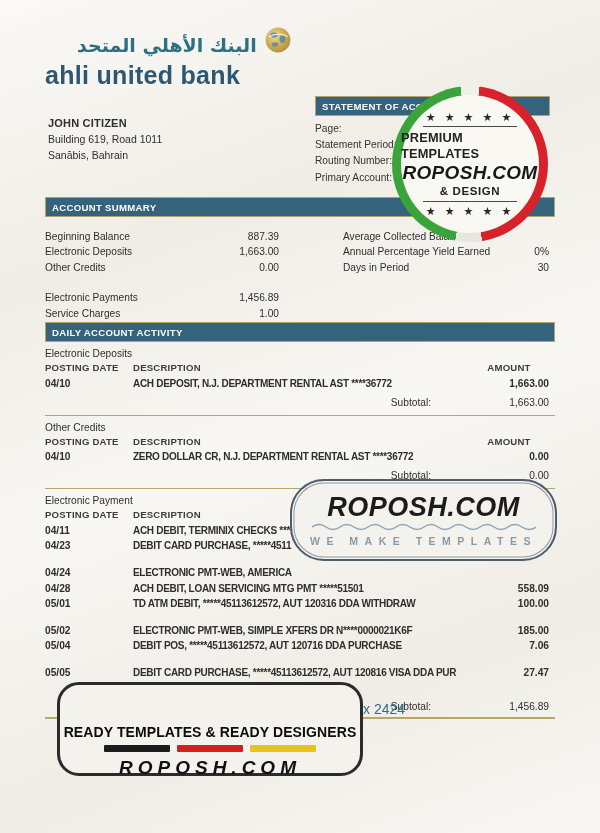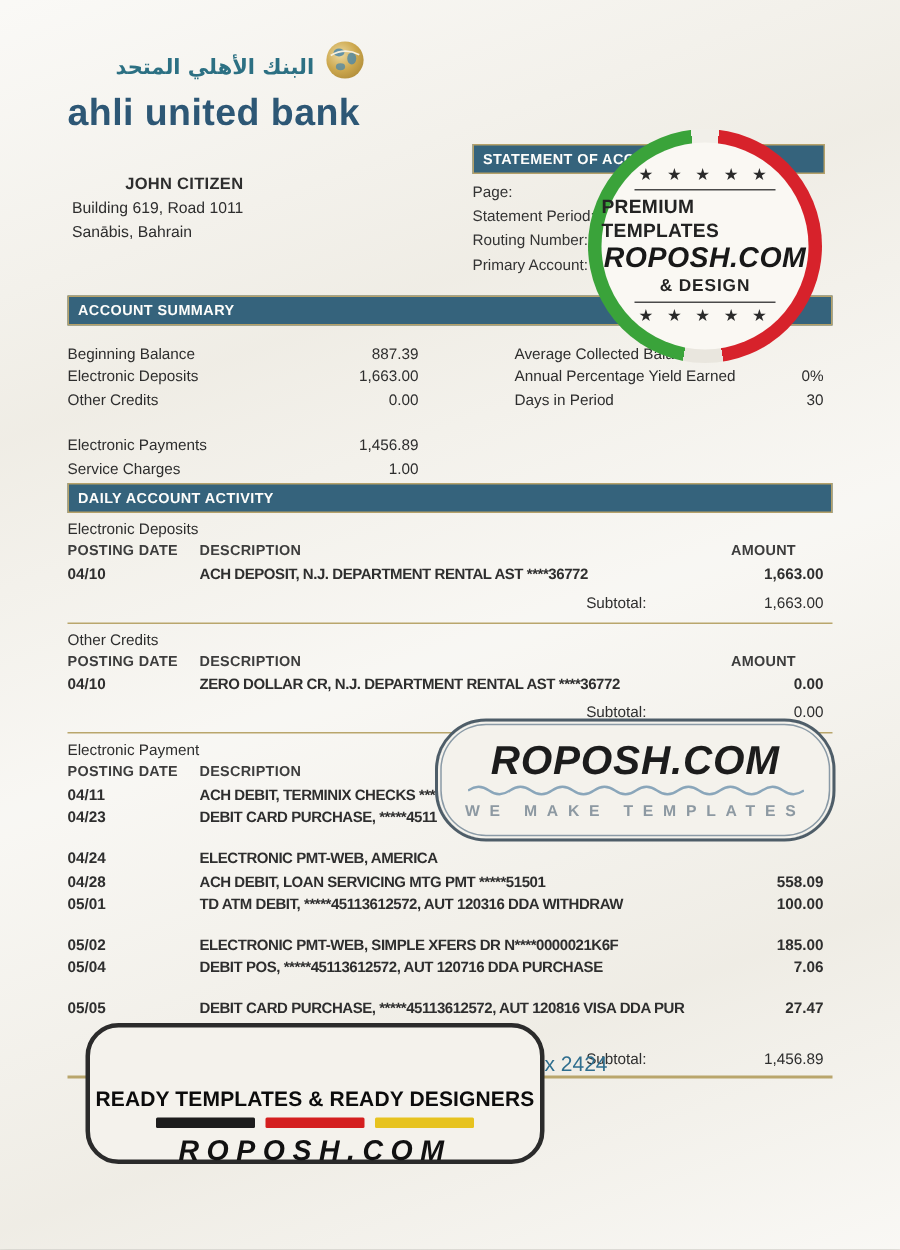--- a/index.html
+++ b/index.html
@@ -8,26 +8,26 @@
     font-family:"Liberation Sans",sans-serif;color:#2e2e2e;
     background:
       linear-gradient(160deg, rgba(255,255,255,.55) 0%, rgba(229,225,214,.30) 28%,
         rgba(255,255,255,.40) 52%, rgba(226,222,211,.28) 78%, rgba(255,255,255,.45) 100%),
       #f4f2ec;
     box-shadow:0 0 6px rgba(0,0,0,.25);
   }
   
   .logo{position:absolute;left:45px;top:30px;}
   .logo-top{display:flex;align-items:center;gap:8px;margin-left:32px;height:30px;}
-  .logo-arabic{font-family:"DejaVu Sans",sans-serif;font-size:14px;font-weight:bold;color:#2c7083;}
+  .logo-arabic{font-family:"DejaVu Sans",sans-serif;font-size:19px;font-weight:bold;color:#2c7083;}
   .globe{margin-top:-10px;display:inline-block;line-height:0;}
   .logo-latin{font-size:25px;font-weight:bold;color:#2d5775;letter-spacing:.3px;margin-top:1px;}
   
   .customer{position:absolute;left:48px;top:115px;font-size:10.5px;line-height:16px;}
-  .customer .name{font-size:11px;font-weight:bold;letter-spacing:.2px;text-align:right;}
+  .customer .name{font-size:11px;font-weight:bold;letter-spacing:.2px;}
   
   .stmt{position:absolute;left:315px;top:96px;width:235px;}
   .band{background:#35637c;border:1px solid #b5a169;color:#fdfdfb;font-weight:bold;
         font-size:9.6px;letter-spacing:.3px;padding:4px 6px 3px 6px;white-space:nowrap;overflow:hidden;}
   .stmt-labels{margin-top:5px;font-size:10.2px;line-height:16.2px;color:#333;}
   
   .summary{position:absolute;left:45px;top:197px;width:510px;font-size:10.2px;}
   .sum-body{display:flex;margin-top:12px;}
   .sum-left{width:234px;}
   .sum-right{margin-left:64px;flex:1;}

